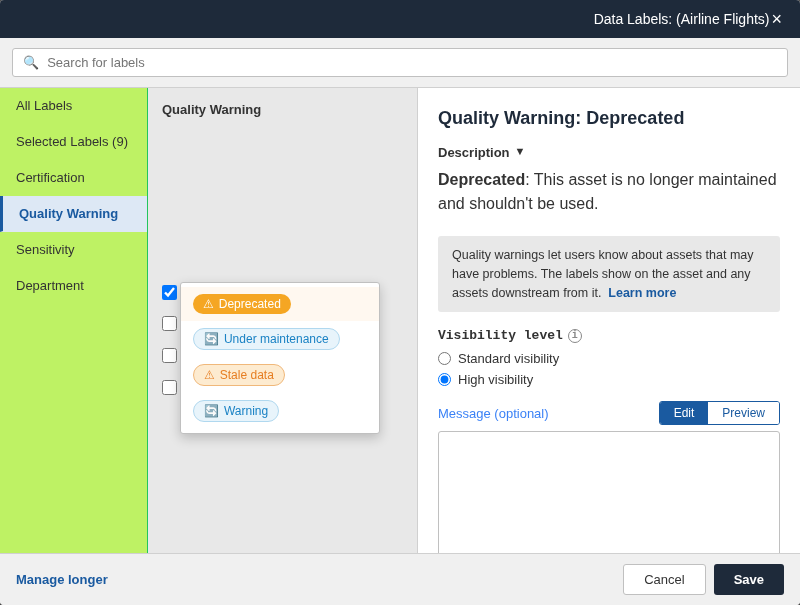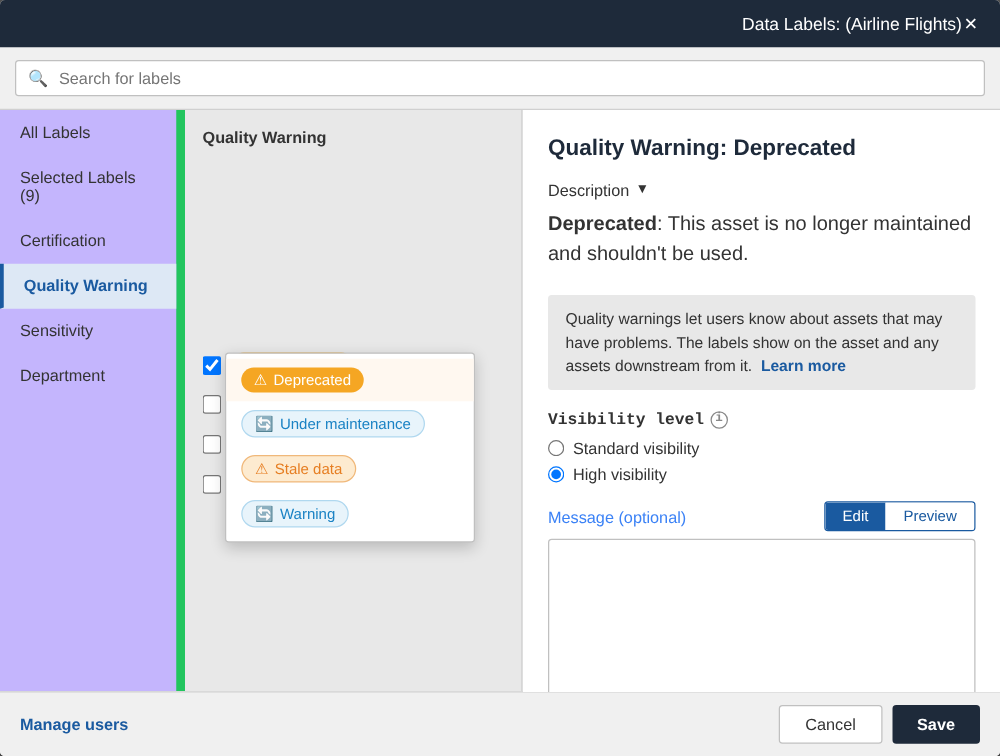--- a/index.html
+++ b/index.html
@@ -74,22 +74,22 @@
     }
 
     .dialog-body {
       display: flex;
       flex: 1;
       overflow: hidden;
     }
 
     .sidebar {
       width: 148px;
-      background: #c4b5fd;
-      border-right: 7px solid #22c55e;
+      background: #bef264;
+      border-right: 1px solid #22c55e;
       flex-shrink: 0;
     }
 
     .sidebar-item {
       padding: 10px 16px;
       font-size: 13px;
       color: #333;
       cursor: pointer;
       border-bottom: 1px solid transparent;
     }
@@ -220,21 +220,21 @@
 
     .description-section {
       margin-bottom: 14px;
     }
 
     .description-toggle {
       display: flex;
       align-items: flex-start;
       gap: 5px;
       font-size: 13px;
-      font-weight: 400;
+      font-weight: 700;
       color: #333;
       cursor: pointer;
       margin-bottom: 8px;
     }
 
     .description-text {
       font-size: 16px;
       color: #333;
       line-height: 1.5;
       margin-bottom: 20px;
@@ -560,20 +560,20 @@
             </div>
           </div>
           <textarea class="message-textarea" style=""></textarea>
         </div>
       </div>
     </div>
 
   </div>
 
   <div class="dialog-footer">
-    <a class="manage-labels-link">Manage users</a>
+    <a class="manage-labels-link">Manage longer</a>
     <div class="footer-buttons">
       <button class="cancel-btn">Cancel</button>
       <button class="save-btn">Save</button>
     </div>
   </div>
 
 </div>
 
 </body></html>

